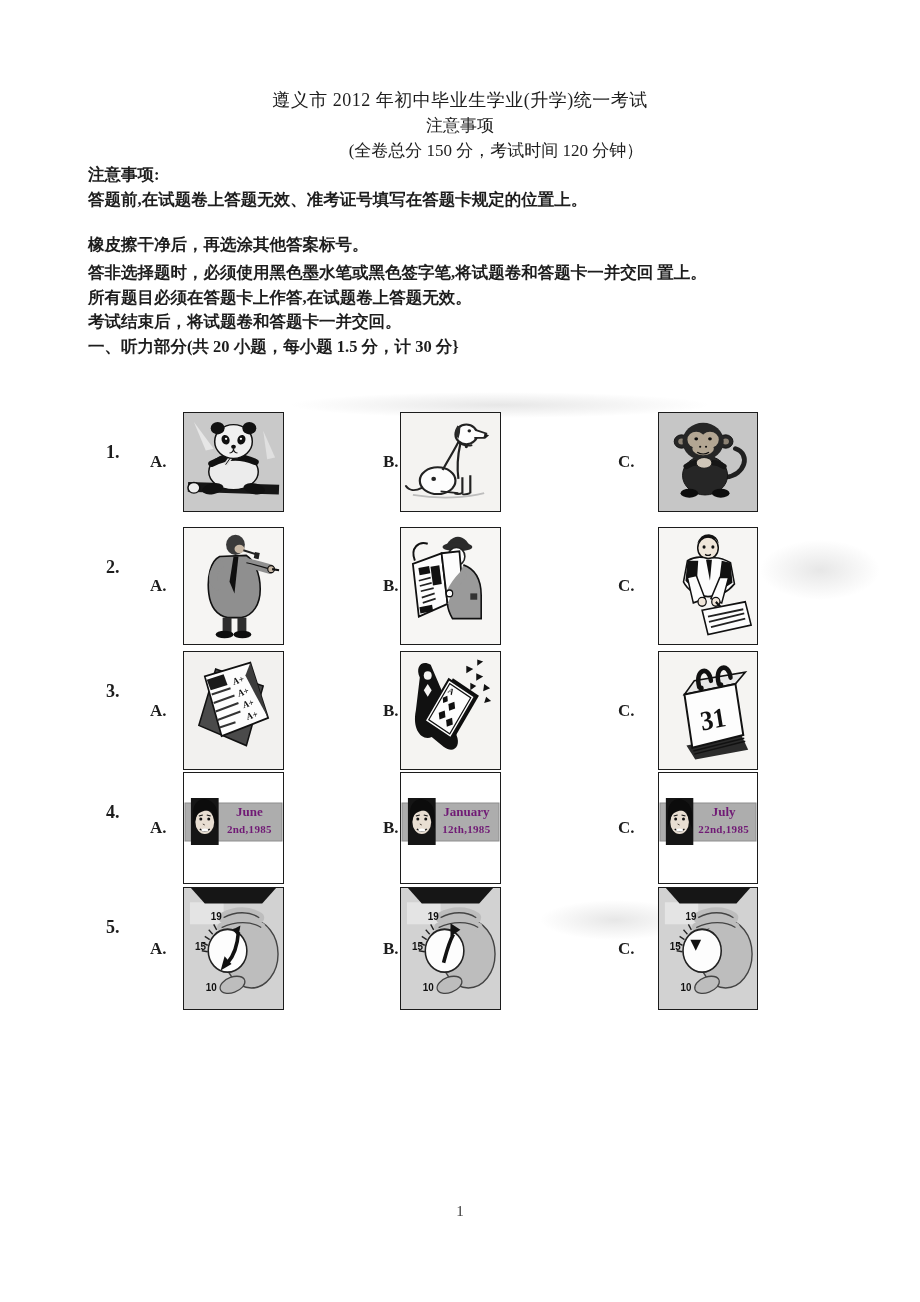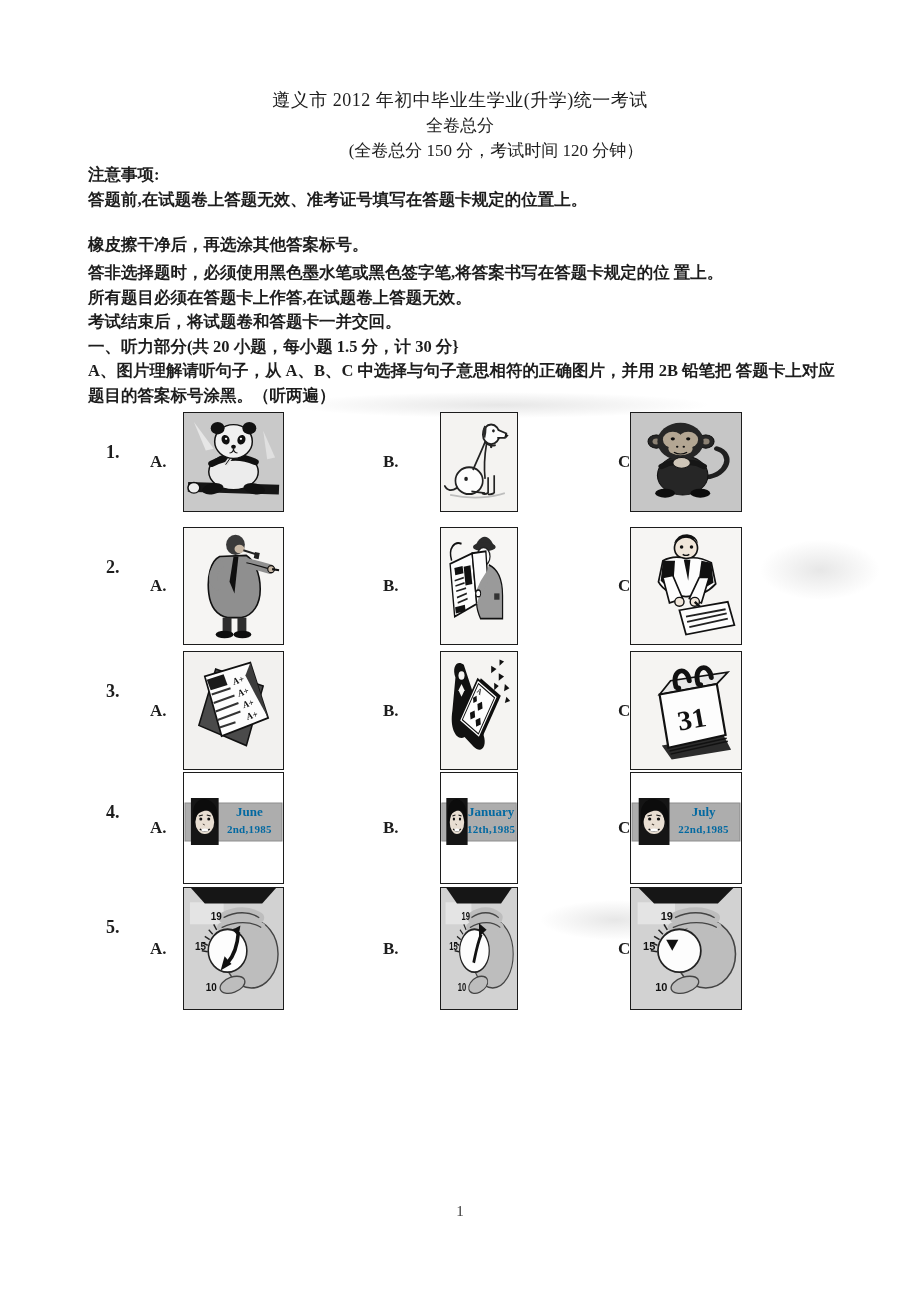--- a/index.html
+++ b/index.html
@@ -11,24 +11,24 @@
   .doc-meta{position:absolute;left:0;top:139px;width:100%;text-align:center;font-size:17px;padding-left:36px;}
   
   .tline{position:absolute;left:88px;width:790px;font-size:16.5px;white-space:nowrap;font-weight:bold;}
   
   .qrow{position:absolute;left:0;width:920px;}
   .qnum{position:absolute;left:106px;top:30px;font-size:18px;font-weight:bold;}
   .optlabel{position:absolute;top:50%;transform:translateY(-50%);font-size:17px;font-weight:bold;}
   .lblA{left:150px;} .lblB{left:383px;} .lblC{left:618px;}
   .imgbox{position:absolute;top:0;height:100%;border:1.6px solid #1c1c1c;background:#fff;
           box-sizing:border-box;overflow:hidden;}
-  .boxA{left:183px;width:101px;} .boxB{left:440px;width:78px;} .boxC{left:630px;width:112px;}
+  .boxA{left:183px;width:101px;} .boxB{left:400px;width:101px;} .boxC{left:658px;width:100px;}
   .art{position:absolute;left:0;top:0;width:100%;height:100%;display:block;}
   
-  .pdate1,.pdate2{position:absolute;left:34%;width:64%;text-align:center;color:#0369a1;
+  .pdate1,.pdate2{position:absolute;left:34%;width:64%;text-align:center;color:#701a75;
                   font-family:"Liberation Serif",serif;line-height:1;}
   .pdate1{top:29%;font-size:13px;font-weight:bold;}
   .pdate2{top:46%;font-size:11px;font-weight:bold;letter-spacing:.3px;}
   
   .t-grade{font:700 9px "Liberation Serif",serif;fill:#111;}
   .t-card{font:700 8px "Liberation Serif",serif;fill:#111;}
   .t-cal{font:700 26px "Liberation Serif",serif;fill:#111;}
   .t-dial{font:700 10px "Liberation Sans",sans-serif;fill:#111;}
   
   .page-num{position:absolute;left:0;top:1203px;width:100%;text-align:center;font-size:15px;color:#3a3a3a;}
@@ -259,33 +259,31 @@
 </svg>
 </div>
 
 <div class="page">
 
   <div class="smudge" style="left:290px;top:392px;width:420px;height:26px;"></div>
   <div class="smudge" style="left:760px;top:540px;width:120px;height:60px;"></div>
   <div class="smudge" style="left:540px;top:900px;width:150px;height:40px;"></div>
 
   <div class="doc-title">遵义市 2012 年初中毕业生学业(升学)统一考试</div>
-  <div class="doc-subtitle">全卷总分</div>
+  <div class="doc-subtitle">注意事项</div>
   <div class="doc-meta">(全卷总分 150 分，考试时间 120 分钟）</div>
 
   <div class="tline" style="top:164px">注意事项:</div>
   <div class="tline" style="top:189px">答题前,在试题卷上答题无效、准考证号填写在答题卡规定的位置上。</div>
   <div class="tline" style="top:234px">橡皮擦干净后，再选涂其他答案标号。</div>
-  <div class="tline" style="top:262px">答非选择题时，必须使用黑色墨水笔或黑色签字笔,将答案书写在答题卡规定的位 置上。</div>
+  <div class="tline" style="top:262px">答非选择题时，必须使用黑色墨水笔或黑色签字笔,将试题卷和答题卡一并交回 置上。</div>
   <div class="tline" style="top:287px">所有题目必须在答题卡上作答,在试题卷上答题无效。</div>
   <div class="tline" style="top:311px">考试结束后，将试题卷和答题卡一并交回。</div>
 
   <div class="tline" style="top:336px">一、听力部分(共 20 小题，每小题 1.5 分，计 30 分}</div>
-  <div class="tline" style="top:360px">A、图片理解请听句子，从 A、B、C 中选择与句子意思相符的正确图片，并用 2B 铅笔把 答题卡上对应</div>
-  <div class="tline" style="top:385px">题目的答案标号涂黑。（听两遍）</div>
 
   <div class="qrow" style="top:412px;height:100px">
     <span class="qnum">1.</span>
     <span class="optlabel lblA">A.</span>
     <div class="imgbox boxA">
       <svg class="art" viewBox="0 0 100 110" preserveAspectRatio="none">
           <use href="#sym-panda"></use>
         </svg>
     </div>
     <span class="optlabel lblB">B.</span>

